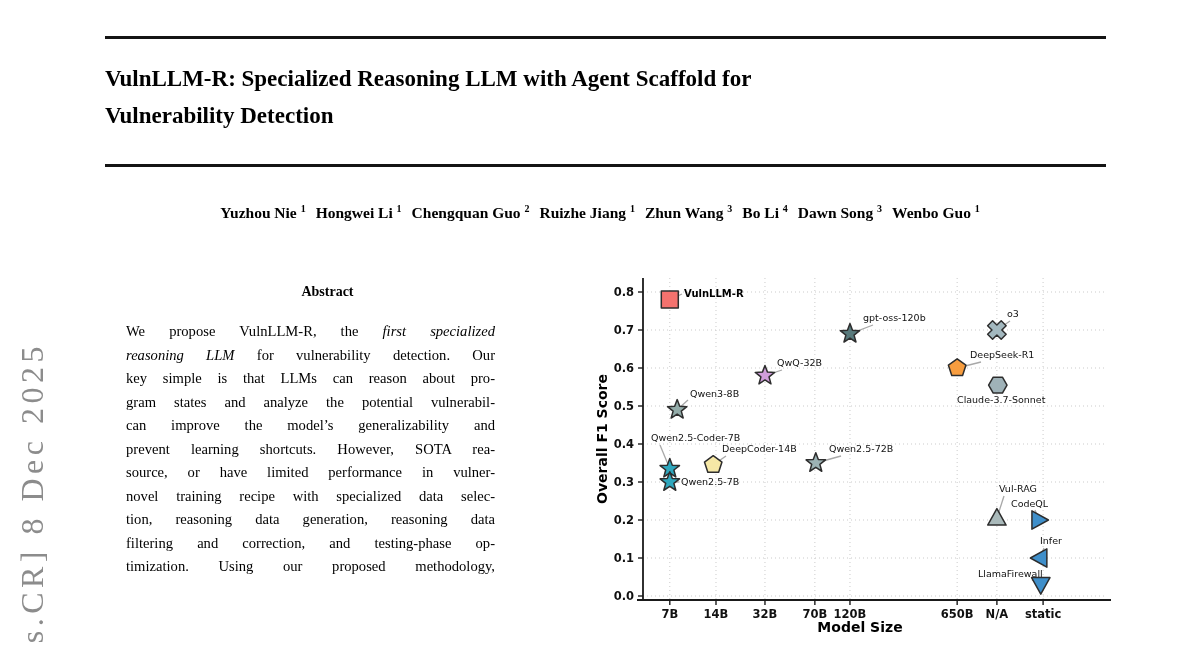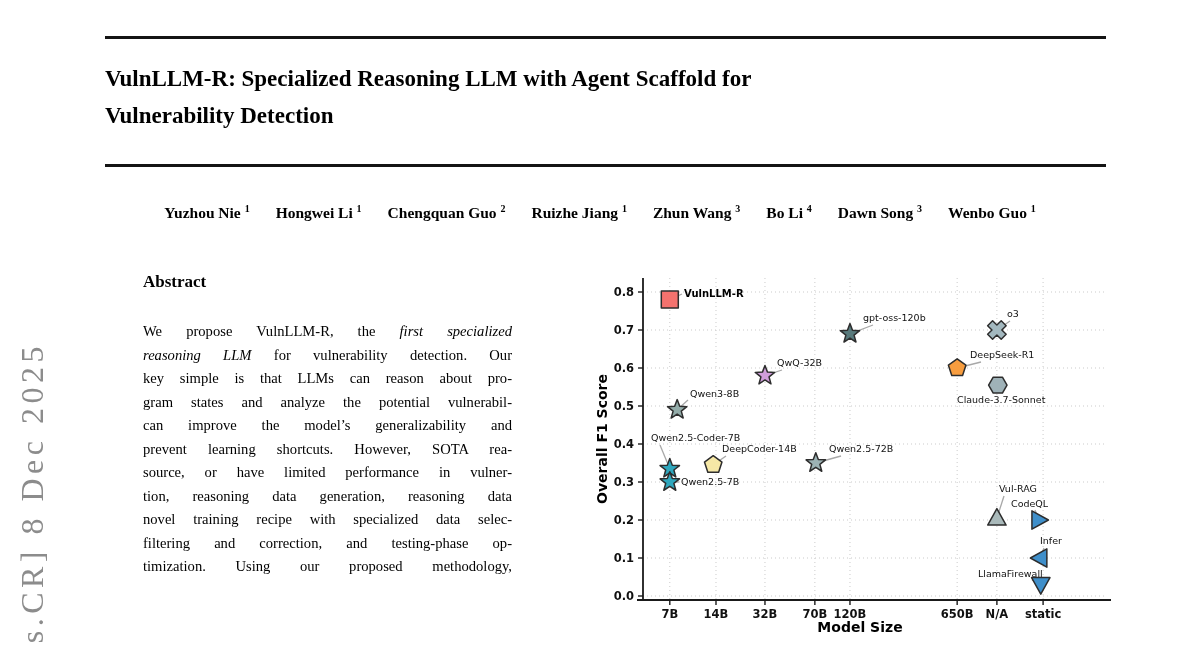--- a/index.html
+++ b/index.html
@@ -12,28 +12,28 @@
   #rule-top{top:36px;}
   #rule-mid{top:164px;}
   .paper-title{
     position:absolute;top:60px;left:105px;width:1001px;
     font-weight:bold;font-size:23px;line-height:37px;color:#000;
   }
   .authors{
     position:absolute;top:203px;left:55px;width:1090px;text-align:center;
     font-weight:bold;font-size:15.5px;color:#000;
   }
-  .authors .author{margin:0 13px;white-space:nowrap;}
+  .authors .author{margin:0 5px;white-space:nowrap;}
   .authors sup{font-size:10px;font-weight:bold;}
   .abstract-heading{
-    position:absolute;top:272px;left:143px;width:369px;text-align:left;
-    font-size:17px;font-weight:bold;color:#000;
+    position:absolute;top:284px;left:143px;width:369px;text-align:center;
+    font-size:14px;font-weight:bold;color:#000;
   }
   .abstract-body{
-    position:absolute;top:320px;left:143px;width:369px;
+    position:absolute;top:320px;left:126px;width:369px;
     font-size:14.6px;color:#000;
   }
   .abs-line{
     height:23.5px;line-height:23.5px;
     text-align:justify;text-align-last:justify;white-space:normal;
   }
   .arxiv-stamp{
     position:absolute;left:14px;top:662px;
     transform:rotate(-90deg);transform-origin:0 0;
     font-size:32px;letter-spacing:4.5px;color:#8c8c8c;white-space:nowrap;
@@ -69,22 +69,22 @@
 <div class="abstract-heading">Abstract</div>
 
 <div class="abstract-body">
     <div class="abs-line"><span>We propose VulnLLM-R, the </span><i>first specialized</i><span></span></div>
     <div class="abs-line"><span></span><i>reasoning LLM</i><span> for vulnerability detection. Our</span></div>
     <div class="abs-line"><span>key simple is that LLMs can reason about pro-</span></div>
     <div class="abs-line"><span>gram states and analyze the potential vulnerabil-</span></div>
     <div class="abs-line"><span>can improve the model’s generalizability and</span></div>
     <div class="abs-line"><span>prevent learning shortcuts. However, SOTA rea-</span></div>
     <div class="abs-line"><span>source, or have limited performance in vulner-</span></div>
+    <div class="abs-line"><span>novel training recipe with specialized data selec-</span></div>
     <div class="abs-line"><span>tion, reasoning data generation, reasoning data</span></div>
-    <div class="abs-line"><span>novel training recipe with specialized data selec-</span></div>
     <div class="abs-line"><span>filtering and correction, and testing-phase op-</span></div>
     <div class="abs-line"><span>timization. Using our proposed methodology,</span></div>
   </div>
 
 <svg id="chart" viewBox="560 265 560 383" xmlns="http://www.w3.org/2000/svg">
     <line x1="643" x2="1105" y1="596" y2="596" class="grid"></line>
     <line x1="643" x2="1105" y1="558" y2="558" class="grid"></line>
     <line x1="643" x2="1105" y1="520" y2="520" class="grid"></line>
     <line x1="643" x2="1105" y1="482" y2="482" class="grid"></line>
     <line x1="643" x2="1105" y1="444" y2="444" class="grid"></line>

